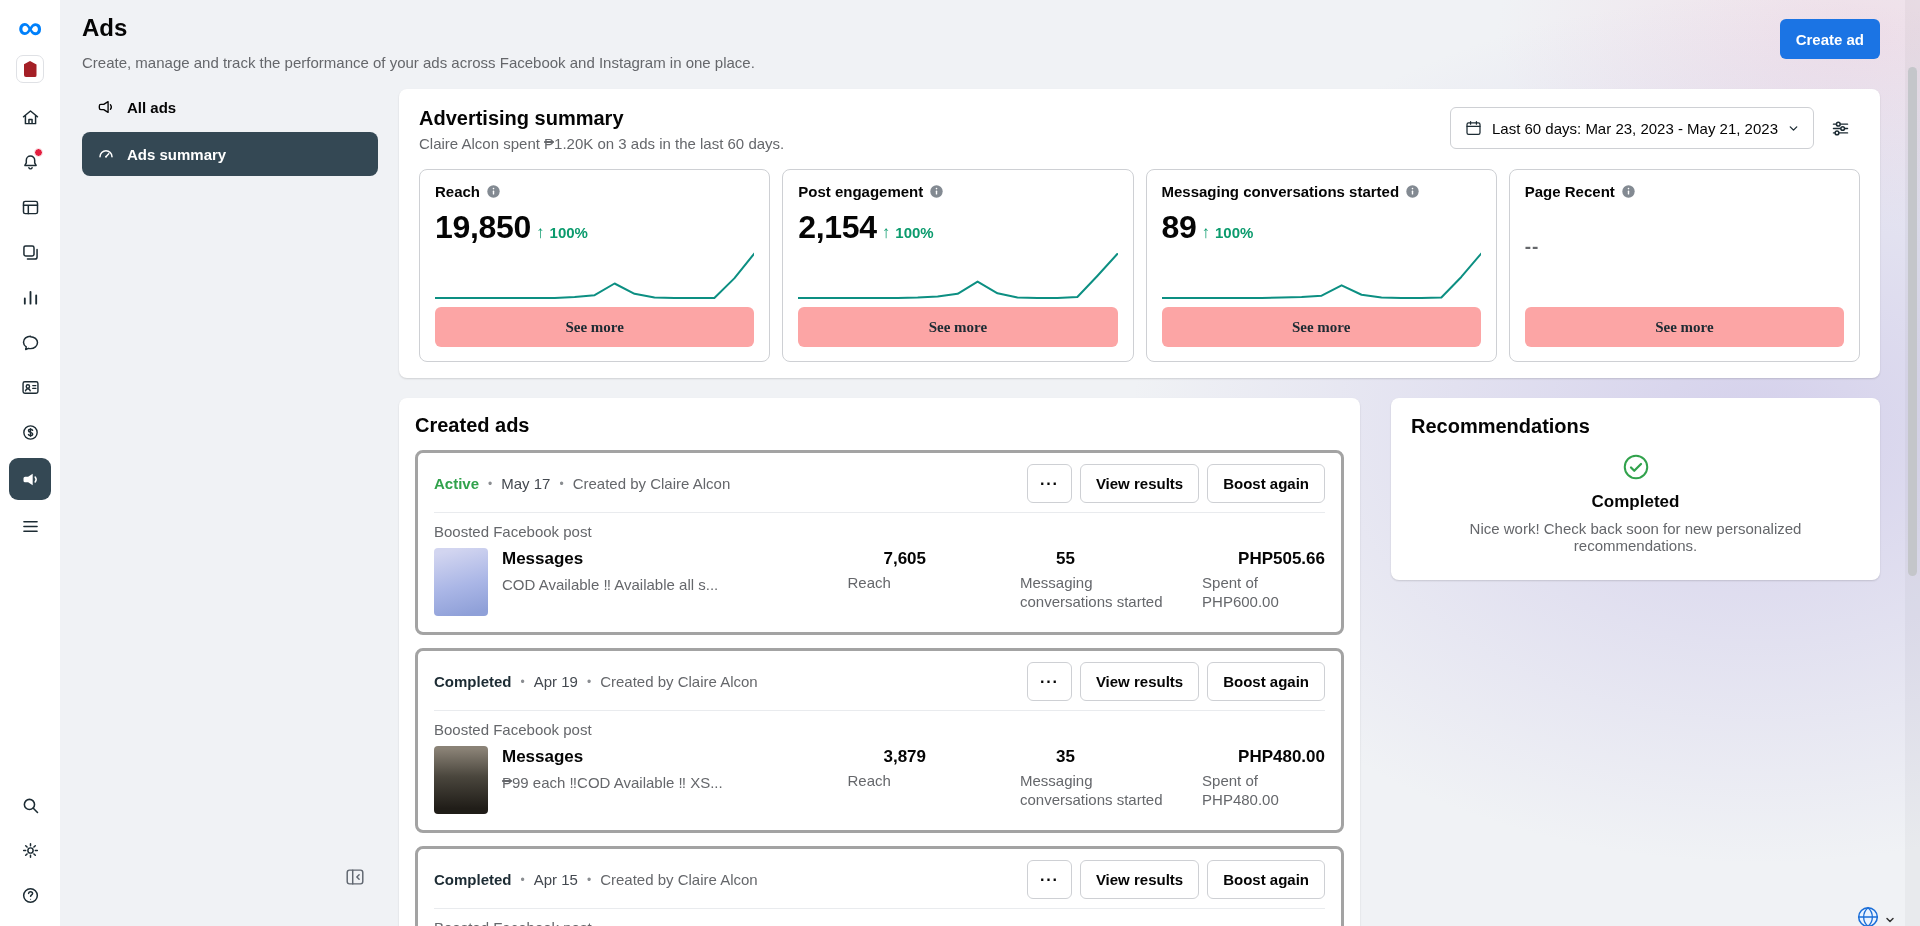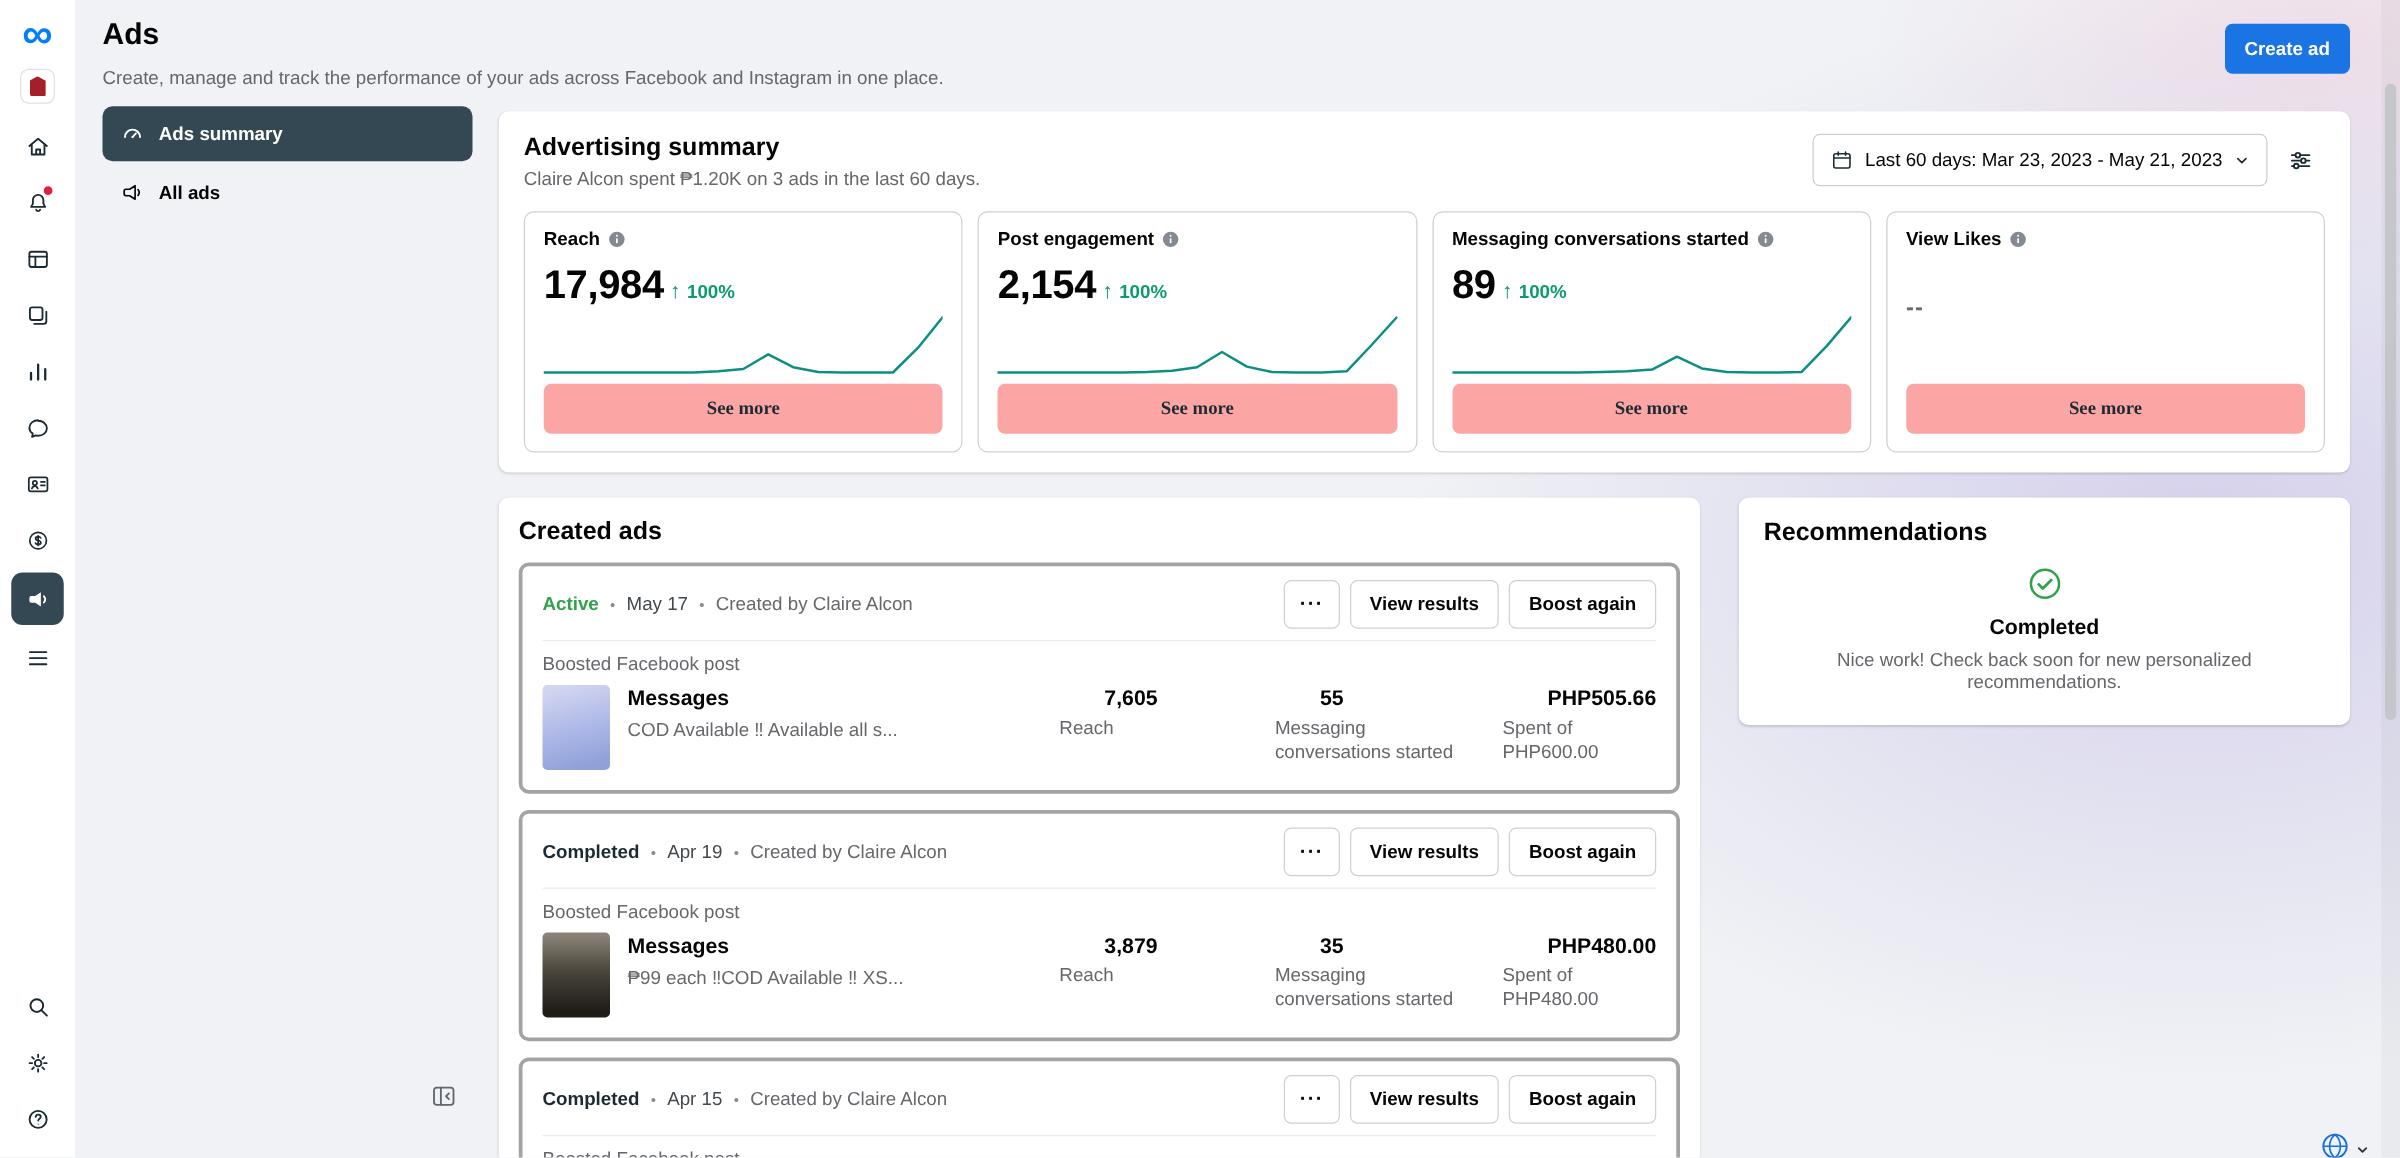--- a/index.html
+++ b/index.html
@@ -226,35 +226,35 @@
     <div>
       <h1 class="page-title">Ads</h1>
       <p class="page-subtitle">Create, manage and track the performance of your ads across Facebook and Instagram in one place.</p>
     </div>
     <button class="create-ad-btn">Create ad</button>
   </header>
 
   <div class="content">
 
     <nav class="subnav">
+      <div class="subnav-item">
+        <svg viewBox="0 0 24 24" fill="none" stroke="currentColor" stroke-width="1.6" stroke-linecap="round" stroke-linejoin="round">
+            <path d="M14.5 5.5v13l-5.2-3.4H5.8A1.8 1.8 0 0 1 4 13.3v-2.6a1.8 1.8 0 0 1 1.8-1.8h3.5L14.5 5.5Z"></path>
+            <path d="M17.3 9.2a4.4 4.4 0 0 1 0 5.6"></path>
+          </svg>
+        <span>All ads</span>
+      </div>
       <div class="subnav-item active">
         <svg viewBox="0 0 24 24" fill="none" stroke="currentColor" stroke-width="1.8" stroke-linecap="round">
             <path d="M4.8 15.2a7.2 7.2 0 0 1 14.4 0"></path>
             <path d="M12 15.2l3.3-3.6"></path>
             <circle cx="12" cy="15.2" r="1" fill="currentColor" stroke="none"></circle>
           </svg>
         <span>Ads summary</span>
       </div>
-      <div class="subnav-item">
-        <svg viewBox="0 0 24 24" fill="none" stroke="currentColor" stroke-width="1.6" stroke-linecap="round" stroke-linejoin="round">
-            <path d="M14.5 5.5v13l-5.2-3.4H5.8A1.8 1.8 0 0 1 4 13.3v-2.6a1.8 1.8 0 0 1 1.8-1.8h3.5L14.5 5.5Z"></path>
-            <path d="M17.3 9.2a4.4 4.4 0 0 1 0 5.6"></path>
-          </svg>
-        <span>All ads</span>
-      </div>
     </nav>
 
     <main class="main">
 
       <section class="panel summary-panel">
         <div class="summary-head">
           <div>
             <h2 class="panel-title">Advertising summary</h2>
             <p class="panel-subtitle">Claire Alcon spent ₱1.20K on 3 ads in the last 60 days.</p>
           </div>
@@ -285,21 +285,21 @@
           <div class="stat-card">
             <div class="stat-title-row">
               <span>Reach</span>
               <svg class="info-icon" viewBox="0 0 16 16">
                   <circle cx="8" cy="8" r="6.6" fill="#838a92"></circle>
                   <rect x="7.25" y="7" width="1.5" height="4.2" rx=".6" fill="#fff"></rect>
                   <circle cx="8" cy="4.9" r=".85" fill="#fff"></circle>
                 </svg>
             </div>
             <div class="stat-value-row">
-              <span class="stat-value">17,984</span>
+              <span class="stat-value">19,850</span>
               <span class="stat-arrow">↑</span>
               <span class="stat-delta">100%</span>
             </div>
             <svg class="spark" viewBox="0 0 100 40" preserveAspectRatio="none">
                 <polyline fill="none" stroke-width="2" vector-effect="non-scaling-stroke" stroke-linejoin="round" stroke-linecap="round" points="0.00,36.92 6.25,36.92 12.50,36.92 18.75,36.92 25.00,36.92 31.25,36.92 37.50,36.92 43.75,36.20 50.00,34.76 56.25,25.76 62.50,33.68 68.75,36.56 75.00,36.92 81.25,36.92 87.50,36.92 93.75,21.80 100.00,2.72" stroke="#0c8f82"></polyline>
               </svg>
             <button class="see-more-btn">See more</button>
           </div>
 
           <div class="stat-card">
@@ -337,21 +337,21 @@
               <span class="stat-delta">100%</span>
             </div>
             <svg class="spark" viewBox="0 0 100 40" preserveAspectRatio="none">
                 <polyline fill="none" stroke-width="2" vector-effect="non-scaling-stroke" stroke-linejoin="round" stroke-linecap="round" points="0.00,36.92 6.25,36.92 12.50,36.92 18.75,36.92 25.00,36.92 31.25,36.92 37.50,36.56 43.75,36.20 50.00,35.12 56.25,27.20 62.50,34.40 68.75,36.56 75.00,36.92 81.25,36.92 87.50,36.56 93.75,20.72 100.00,2.72" stroke="#0c8f82"></polyline>
               </svg>
             <button class="see-more-btn">See more</button>
           </div>
 
           <div class="stat-card">
             <div class="stat-title-row">
-              <span>View Likes</span>
+              <span>Page Recent</span>
               <svg class="info-icon" viewBox="0 0 16 16">
                   <circle cx="8" cy="8" r="6.6" fill="#838a92"></circle>
                   <rect x="7.25" y="7" width="1.5" height="4.2" rx=".6" fill="#fff"></rect>
                   <circle cx="8" cy="4.9" r=".85" fill="#fff"></circle>
                 </svg>
             </div>
             <div class="value-muted">--</div>
             <button class="see-more-btn">See more</button>
           </div>
 

